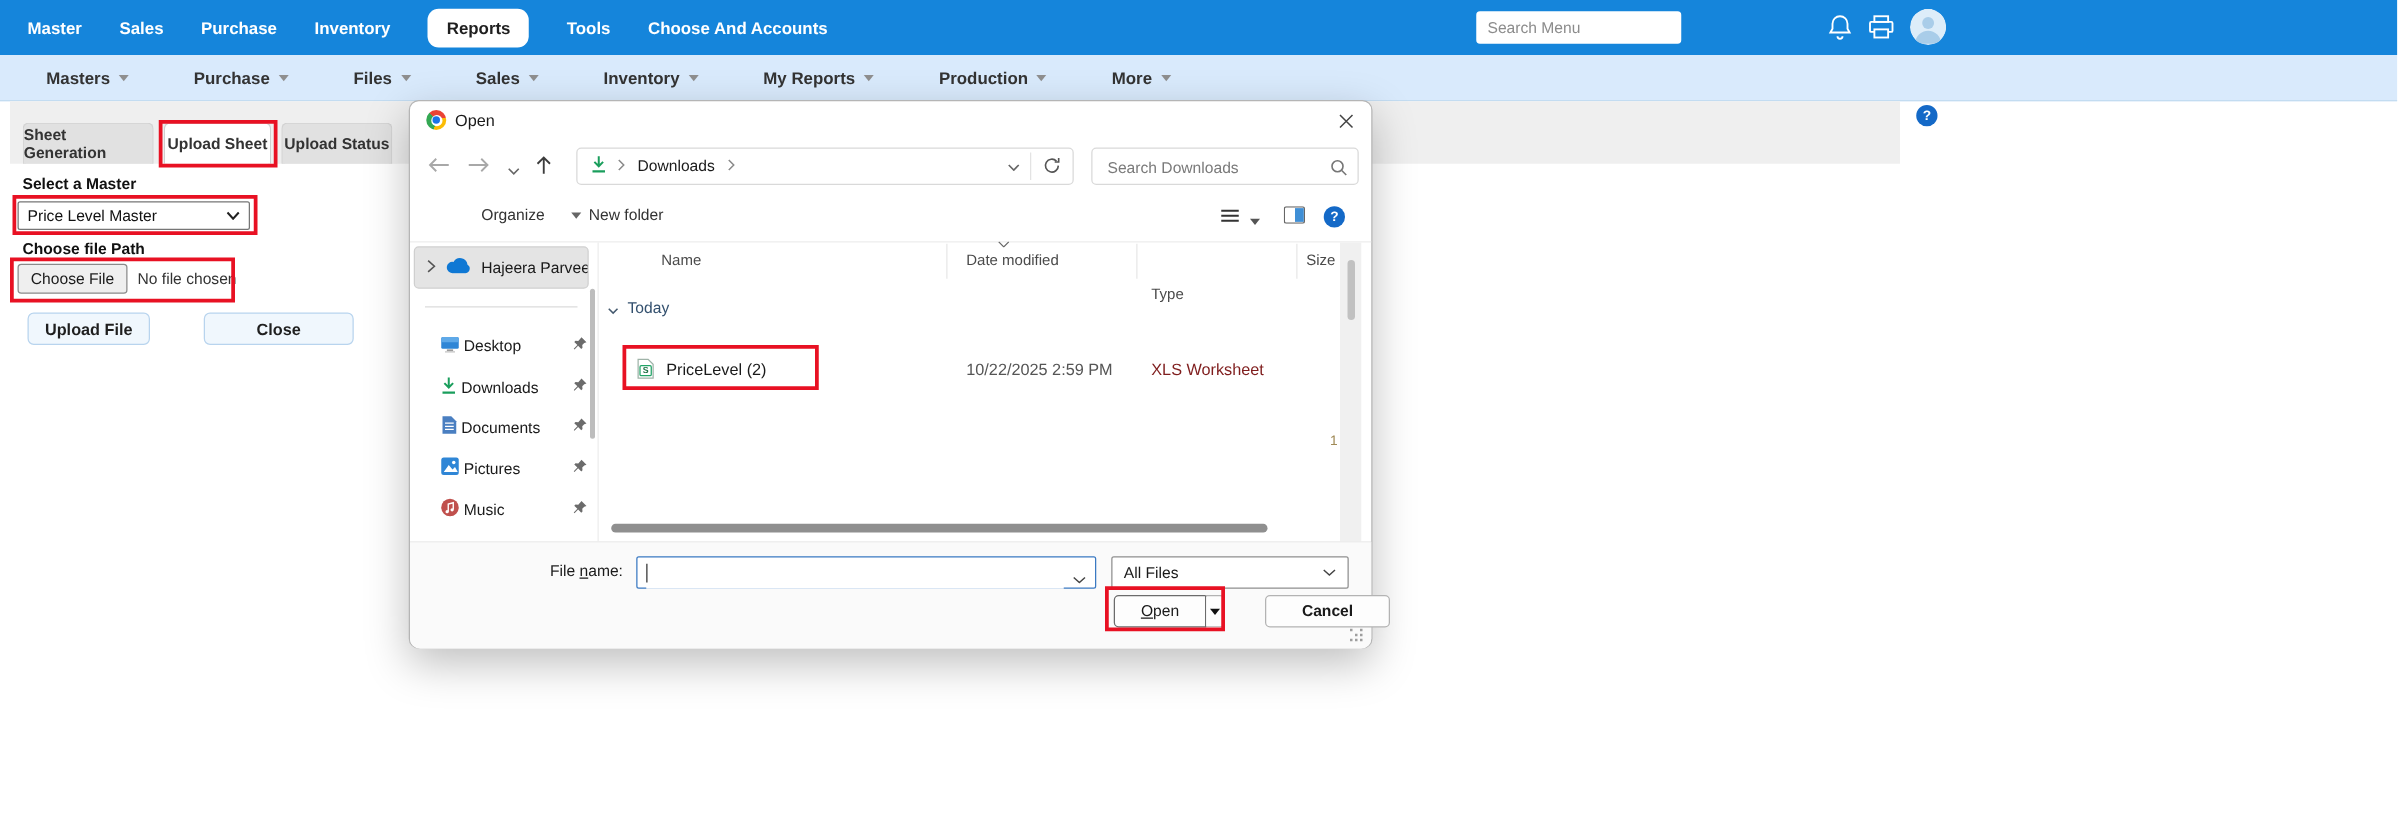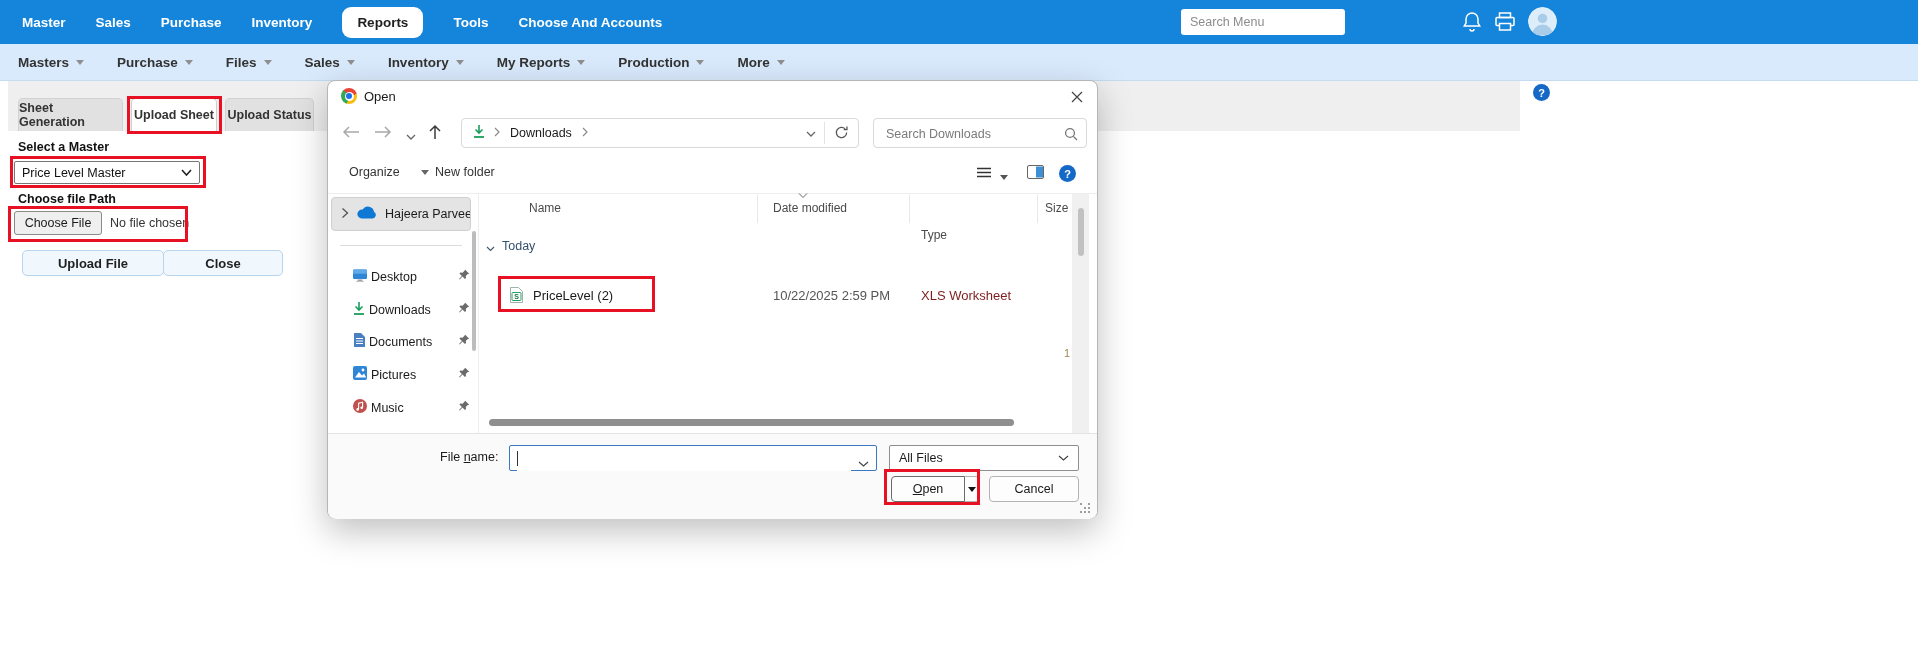--- a/index.html
+++ b/index.html
@@ -14,21 +14,21 @@
   .tn-item.active{background:#fff;color:#1f1f1f;border-radius:9px;padding:8px 15px;}
   .tn-search{position:absolute;left:1181px;top:9px;width:164px;height:26px;border:none;border-radius:3px;
              padding:0 9px;font-size:12.5px;color:#333;outline:none;box-sizing:border-box;font-family:inherit;}
   .tn-search::placeholder{color:#8c8c8c;}
   .tn-ico{position:absolute;top:11px;cursor:pointer;}
   .avatar{position:absolute;left:1528px;top:7px;width:29px;height:29px;border-radius:50%;overflow:hidden;cursor:pointer;}
 
   
   .menubar{position:absolute;left:0;top:44px;width:100%;height:37px;background:#d9eafc;border-bottom:1px solid #c3dcf1;
            display:flex;align-items:center;gap:33px;padding-left:18px;box-sizing:border-box;}
-  .mb-item{display:flex;align-items:center;gap:7px;font-size:13.5px;font-weight:600;color:#333;cursor:pointer;white-space:nowrap;}
+  .mb-item{display:flex;align-items:center;gap:7px;font-size:13.5px;font-weight:600;color:#333;cursor:pointer;white-space:nowrap;margin-left:19px;}
   .mb-caret{width:0;height:0;border:4.5px solid transparent;border-top:5.5px solid #8f8f8f;margin-top:5px;}
 
   
   .tabstrip{position:absolute;left:8px;top:81px;width:1512px;height:50px;background:#efefef;}
   .tab{position:absolute;top:17px;height:33px;background:#e1e1e1;border:1px solid #d2d2d2;border-bottom:none;
        border-radius:5px 5px 0 0;display:flex;align-items:center;justify-content:center;
        font-size:12.5px;font-weight:bold;color:#333;box-sizing:border-box;cursor:pointer;}
   .tab.active{background:#fff;border-color:#cfcfcf;}
   .form-label{position:absolute;font-size:12.5px;font-weight:bold;color:#111;}
   .master-select{position:absolute;left:14px;top:161px;width:186px;height:23px;background:#fff;border:1px solid #767676;
@@ -50,21 +50,21 @@
   .dlg-title{position:absolute;left:0;top:0;width:100%;height:30px;}
   .dlg-close{position:absolute;left:738px;top:7px;width:22px;height:18px;display:flex;align-items:center;justify-content:center;cursor:pointer;}
   .navico{position:absolute;top:44px;cursor:pointer;}
   .addrbar{position:absolute;left:133px;top:37px;width:398px;height:30px;border:1px solid #d9d9d9;border-radius:4px;
            display:flex;align-items:center;box-sizing:border-box;background:#fff;}
   .searchbox{position:absolute;left:545px;top:37px;width:214px;height:30px;border:1px solid #d9d9d9;border-radius:4px;
            box-sizing:border-box;background:#fff;}
   .searchbox input{border:none;outline:none;background:transparent;width:176px;height:26px;margin:1px 0 0 10px;
            font-size:12.5px;color:#c2410c;font-family:inherit;}
   .searchbox input::placeholder{color:#7a7a7a;}
-  .tool-link{position:absolute;top:84px;display:flex;align-items:center;gap:21px;font-size:12.5px;color:#333;cursor:pointer;}
+  .tool-link{position:absolute;top:84px;display:flex;align-items:center;gap:21px;font-size:12.5px;color:#333;cursor:pointer;margin-left:36px;}
   .sb-item{position:absolute;left:24px;width:118px;height:27px;display:flex;align-items:center;gap:3px;cursor:pointer;}
   .sb-item .lbl{font-size:12.5px;color:#1a1a1a;flex:1;}
   .col-hdr{position:absolute;top:120px;font-size:12px;color:#4a4a4a;cursor:pointer;}
   .col-sep{position:absolute;top:114px;width:1px;height:28px;background:#e8e8e8;}
   .file-cell{position:absolute;font-size:13px;}
   .vscroll-track{position:absolute;left:744px;top:113px;width:17px;height:239px;background:#f0f0f0;}
   .vscroll-thumb{position:absolute;left:6px;top:14px;width:6px;height:48px;background:#c1c1c1;border-radius:3px;}
   .footer{position:absolute;left:0;top:352px;width:769px;height:85px;background:#fafafa;border-top:1px solid #e3e3e3;
           border-radius:0 0 8px 8px;}
   .fname-input{position:absolute;left:181px;top:11px;width:368px;height:26px;border:1px solid #3a79c2;border-radius:2px;
@@ -169,21 +169,21 @@
     <svg width="11" height="7">
         <path d="M1 1l4.5 5L10 1" stroke="#222" stroke-width="1.6" fill="none"></path>
       </svg>
   </div>
 
   <div class="form-label" style="left:18px;top:192px;">Choose file Path</div>
 
   <button class="choose-btn">Choose File</button>
   <span class="nofile">No file chosen</span>
 
-  <button class="app-btn" style="left:22px;top:250px;width:142px;">Upload File</button>
+  <button class="app-btn" style="left:22px;top:250px;width:98px;">Upload File</button>
   <button class="app-btn" style="left:163px;top:250px;width:120px;">Close</button>
 
   <div class="dialog">
 
     <div class="dlg-title">
       <span class="abs" style="left:13px;top:7px;width:16px;height:16px;border-radius:50%;background:conic-gradient(from -45deg,#ea4335 0 120deg,#fbbc05 120deg 240deg,#34a853 240deg 360deg);">
         <span class="abs" style="left:3.5px;top:3.5px;width:9px;height:9px;border-radius:50%;background:#fff;"></span>
         <span class="abs" style="left:5px;top:5px;width:6px;height:6px;border-radius:50%;background:#1a73e8;"></span>
       </span>
       <span class="abs" style="left:36px;top:8px;font-size:13px;color:#1a1a1a;">Open</span>
@@ -411,21 +411,21 @@
             <path d="M1 1l4.5 4L10 1" stroke="#444" stroke-width="1.2" fill="none"></path>
           </svg>
       </div>
 
       <button class="btn" style="left:563px;width:74px;border-color:#6b6b6b;border-radius:4px 0 0 4px;">
           <span><span class="u">O</span><span>pen</span></span>
         </button>
       <button class="btn" style="left:636px;width:16px;border-left:1px solid #6b6b6b;border-radius:0 4px 4px 0;padding:0;">
           <span class="split-arrow"></span>
         </button>
-      <button class="btn" style="left:661px;width:90px;">Cancel</button>
+      <button class="btn" style="left:684px;width:100px;font-weight:bold;">Cancel</button>
     </div>
 
     <div class="grip"></div>
   </div>
 
   <div class="redbox" style="left:127px;top:96px;width:95px;height:38px;"></div>
   <div class="redbox" style="left:10px;top:156px;width:196px;height:32px;"></div>
   <div class="redbox" style="left:8px;top:206px;width:180px;height:36px;"></div>
   <div class="redbox" style="left:498px;top:276px;width:157px;height:36px;"></div>
   <div class="redbox" style="left:884px;top:469px;width:96px;height:36px;"></div>

